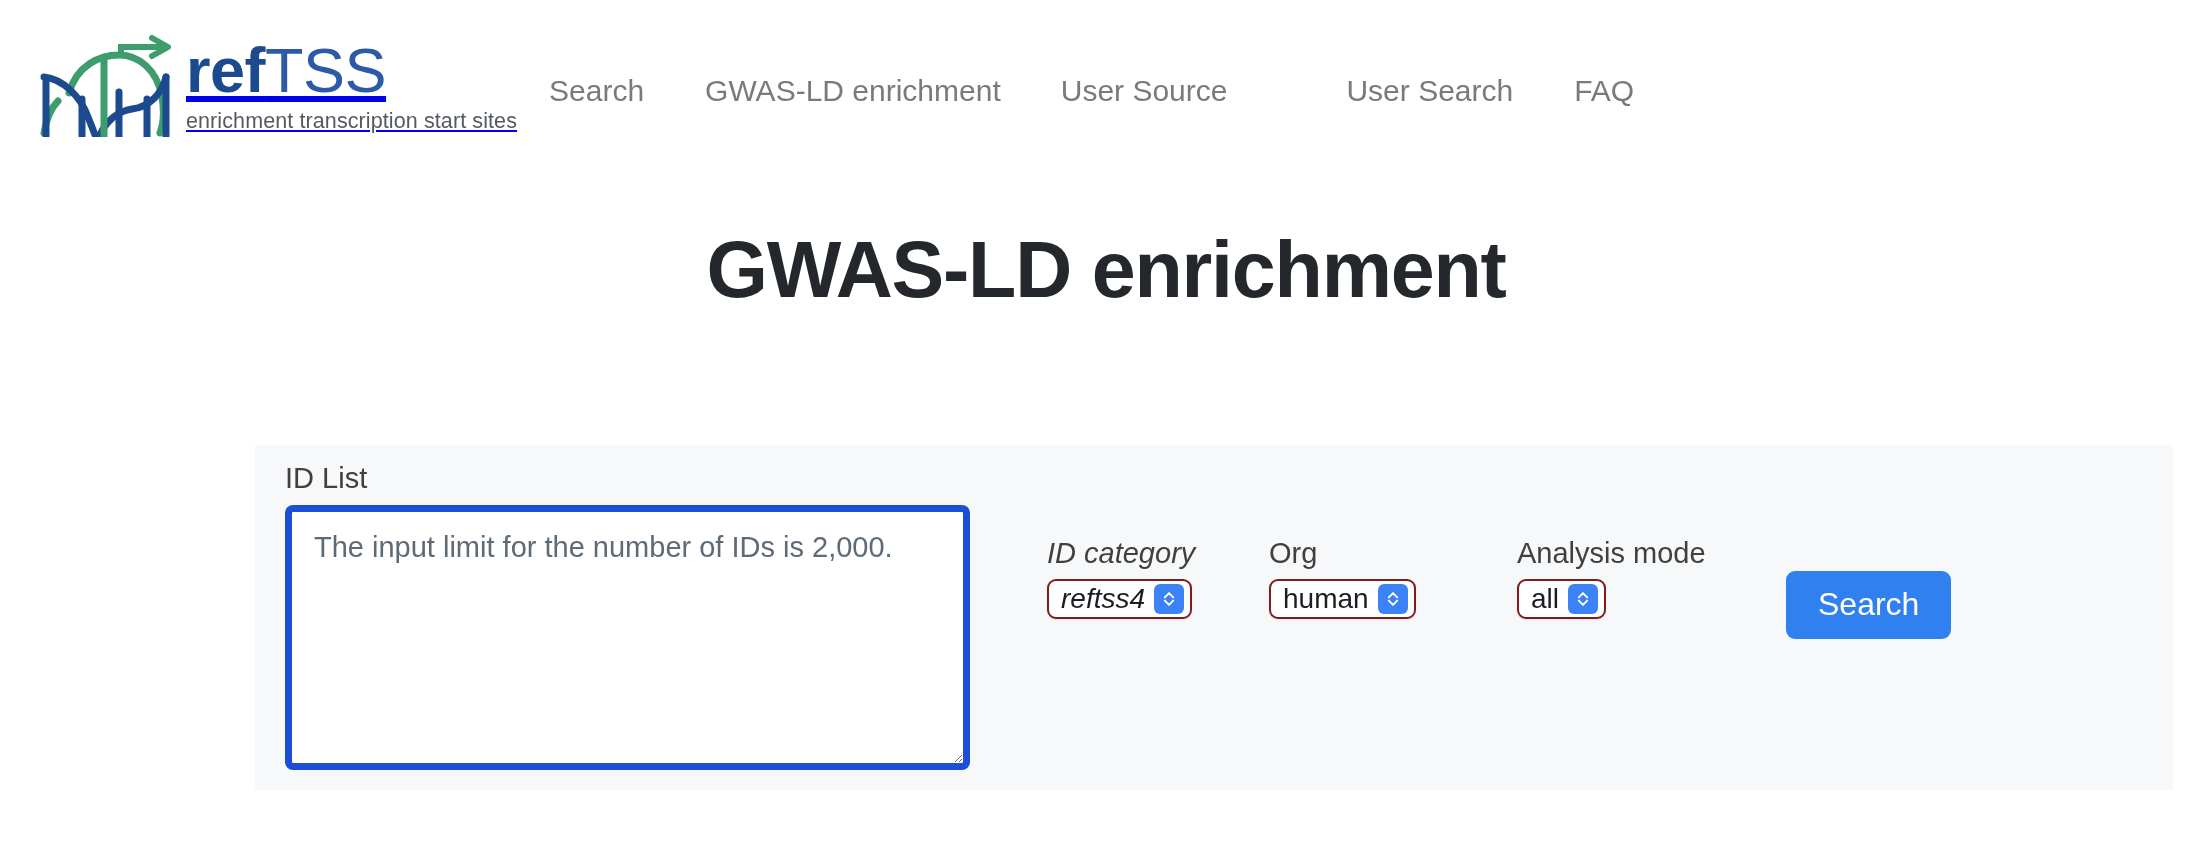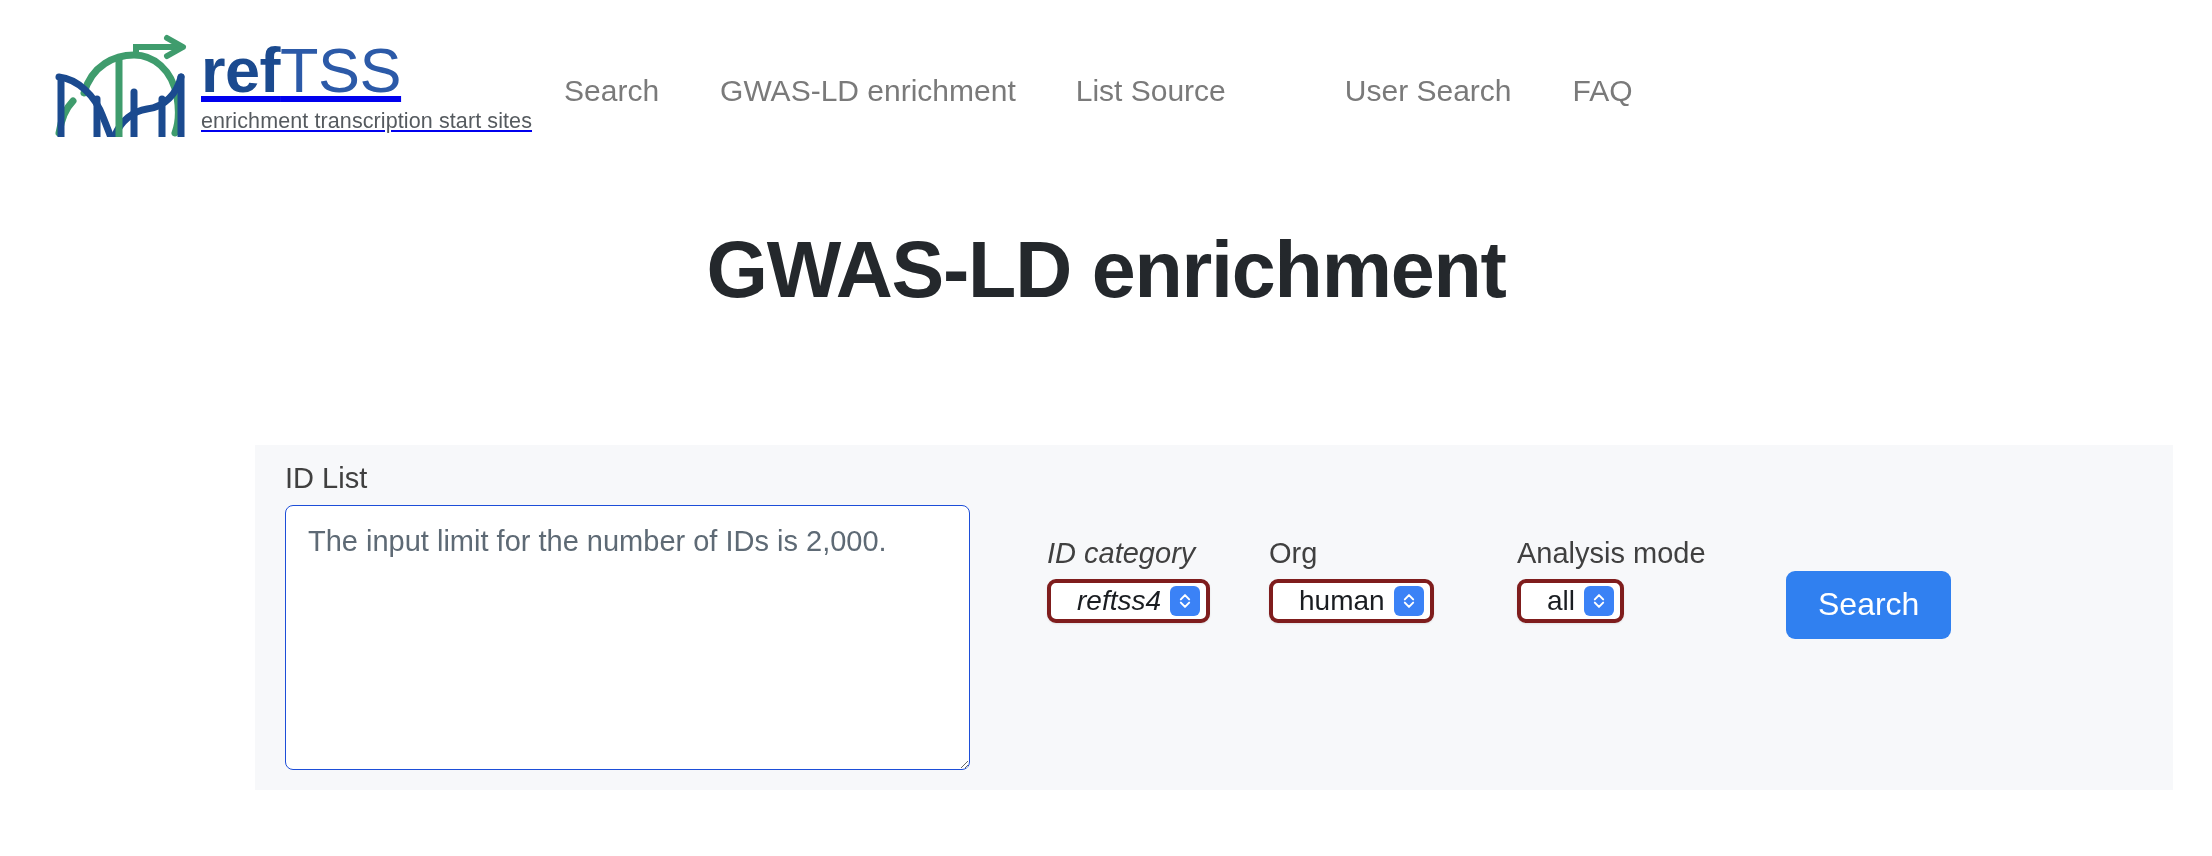--- a/index.html
+++ b/index.html
@@ -13,21 +13,21 @@
     height: 856px;
     font-family: "Liberation Sans", sans-serif;
     overflow: hidden;
     position: relative;
   }
 
   
   .site-header {
     display: flex;
     align-items: center;
-    padding: 15px;
+    padding: 0;
     height: 160px;
     justify-content: space-between;
   }
 
   .brand {
     display: flex;
     align-items: flex-start;
     margin-left: 22px;
     margin-top: 6px;
   }
@@ -126,21 +126,21 @@
   .field-label {
     font-size: 29px;
     color: #404040;
     display: block;
     margin-bottom: 10px;
     line-height: 1.1;
   }
   .id-textarea {
     width: 685px;
     height: 265px;
-    border: 1px solid #1d4ed8;
+    border: 7px solid #1d4ed8;
     border-radius: 8px;
     background: #ffffff;
     font-family: "Liberation Sans", sans-serif;
     font-size: 29px;
     line-height: 1.35;
     color: #212529;
     padding: 16px 22px;
     resize: vertical;
     outline: none;
   }
@@ -158,23 +158,23 @@
   .f-mode  { left: 1262px; }
 
   .inline-field .field-label {
     margin-bottom: 9px;
   }
 
   .native-select {
     display: inline-flex;
     align-items: center;
     background: #ffffff;
-    border: 4px solid #7f1d1d;
+    border: 2px solid #7f1d1d;
     border-radius: 9px;
-    padding: 3px 6px 3px 26px;
+    padding: 3px 6px 3px 12px;
     box-shadow: 0 1px 2px rgba(0,0,0,0.09);
     cursor: pointer;
     user-select: none;
   }
   .native-select .sel-value {
     font-size: 28px;
     color: #1a1d21;
     line-height: 1;
     padding-right: 9px;
     white-space: nowrap;
@@ -241,21 +241,21 @@
       </span>
       <span class="tagline">enrichment transcription start sites</span>
     </span>
   </a>
 
   <nav class="main-nav">
     <a class="nav-item nav-gap-1" href="#">Search</a>
     <span class="nav-spacer-a"></span>
     <a class="nav-item" href="#">GWAS-LD enrichment</a>
     <span class="nav-spacer-b"></span>
-    <a class="nav-item" href="#">List Source</a>
+    <a class="nav-item" href="#">User Source</a>
     <span class="nav-spacer-c"></span>
     <span class="nav-spacer-d"></span>
     <a class="nav-item" href="#">User Search</a>
     <span class="nav-spacer-e"></span>
     <a class="nav-item" href="#">FAQ</a>
   </nav>
 </header>
 
 <h1 class="page-title">GWAS-LD enrichment</h1>
 

